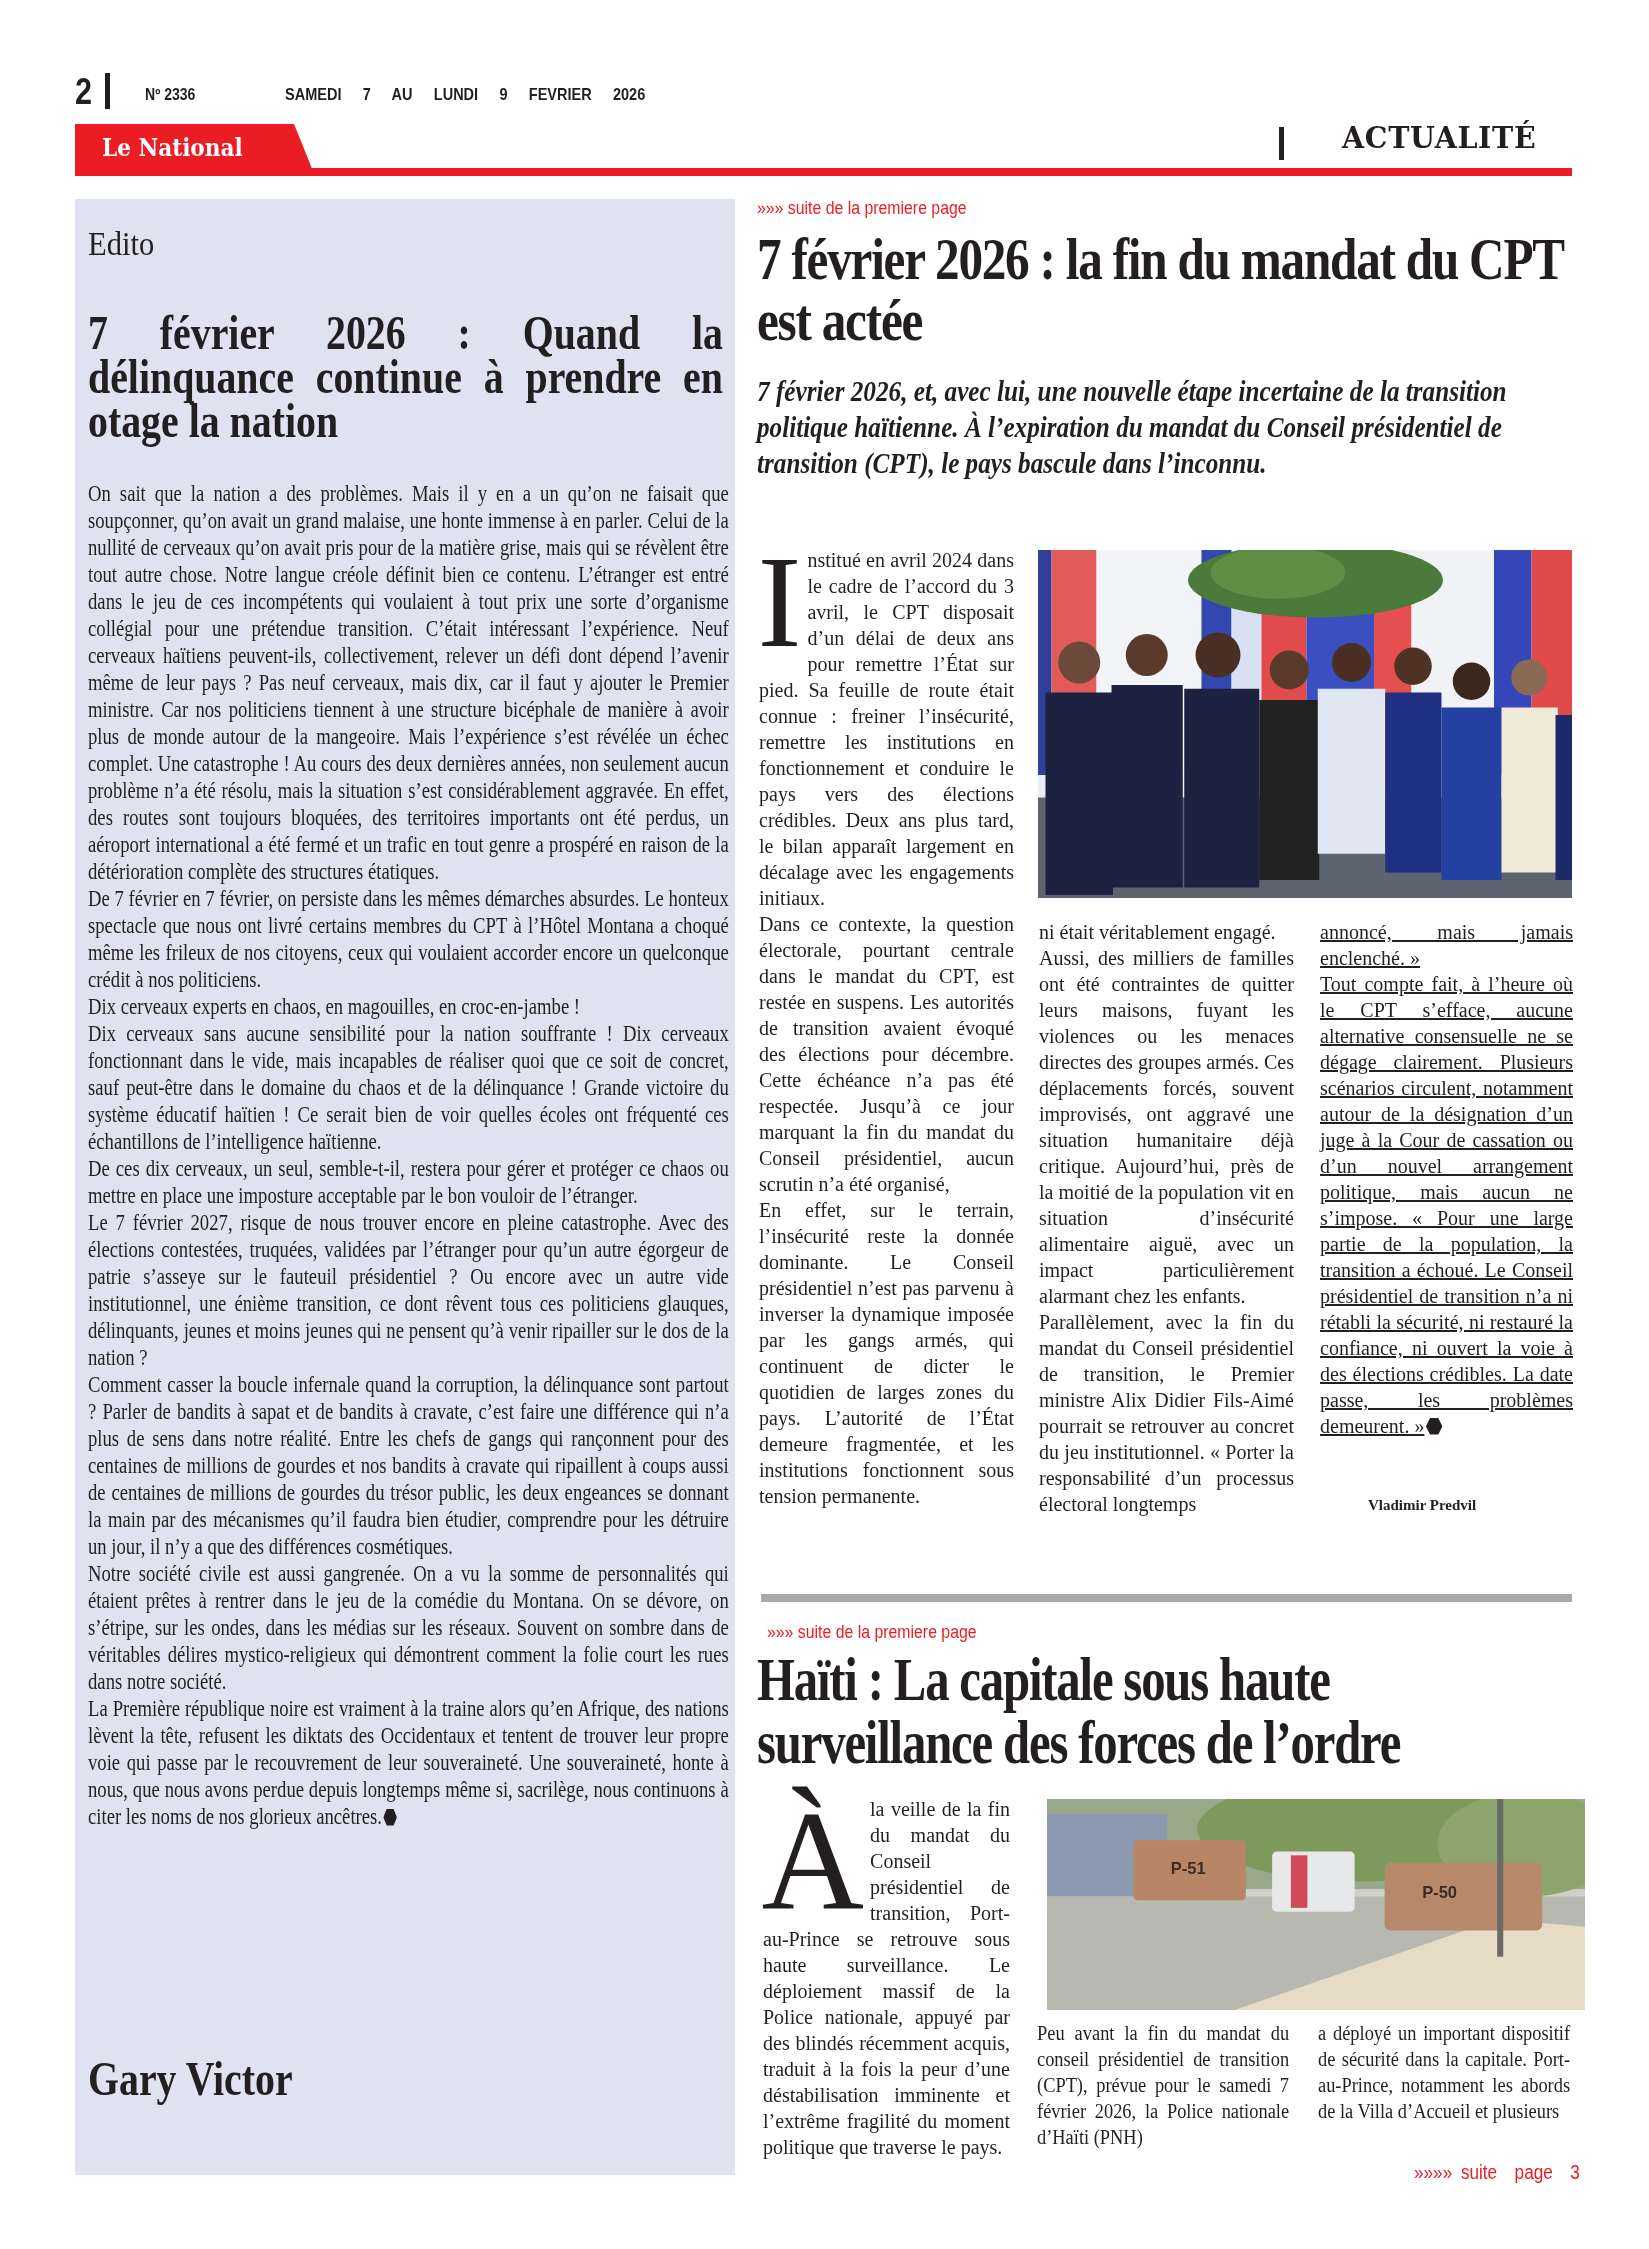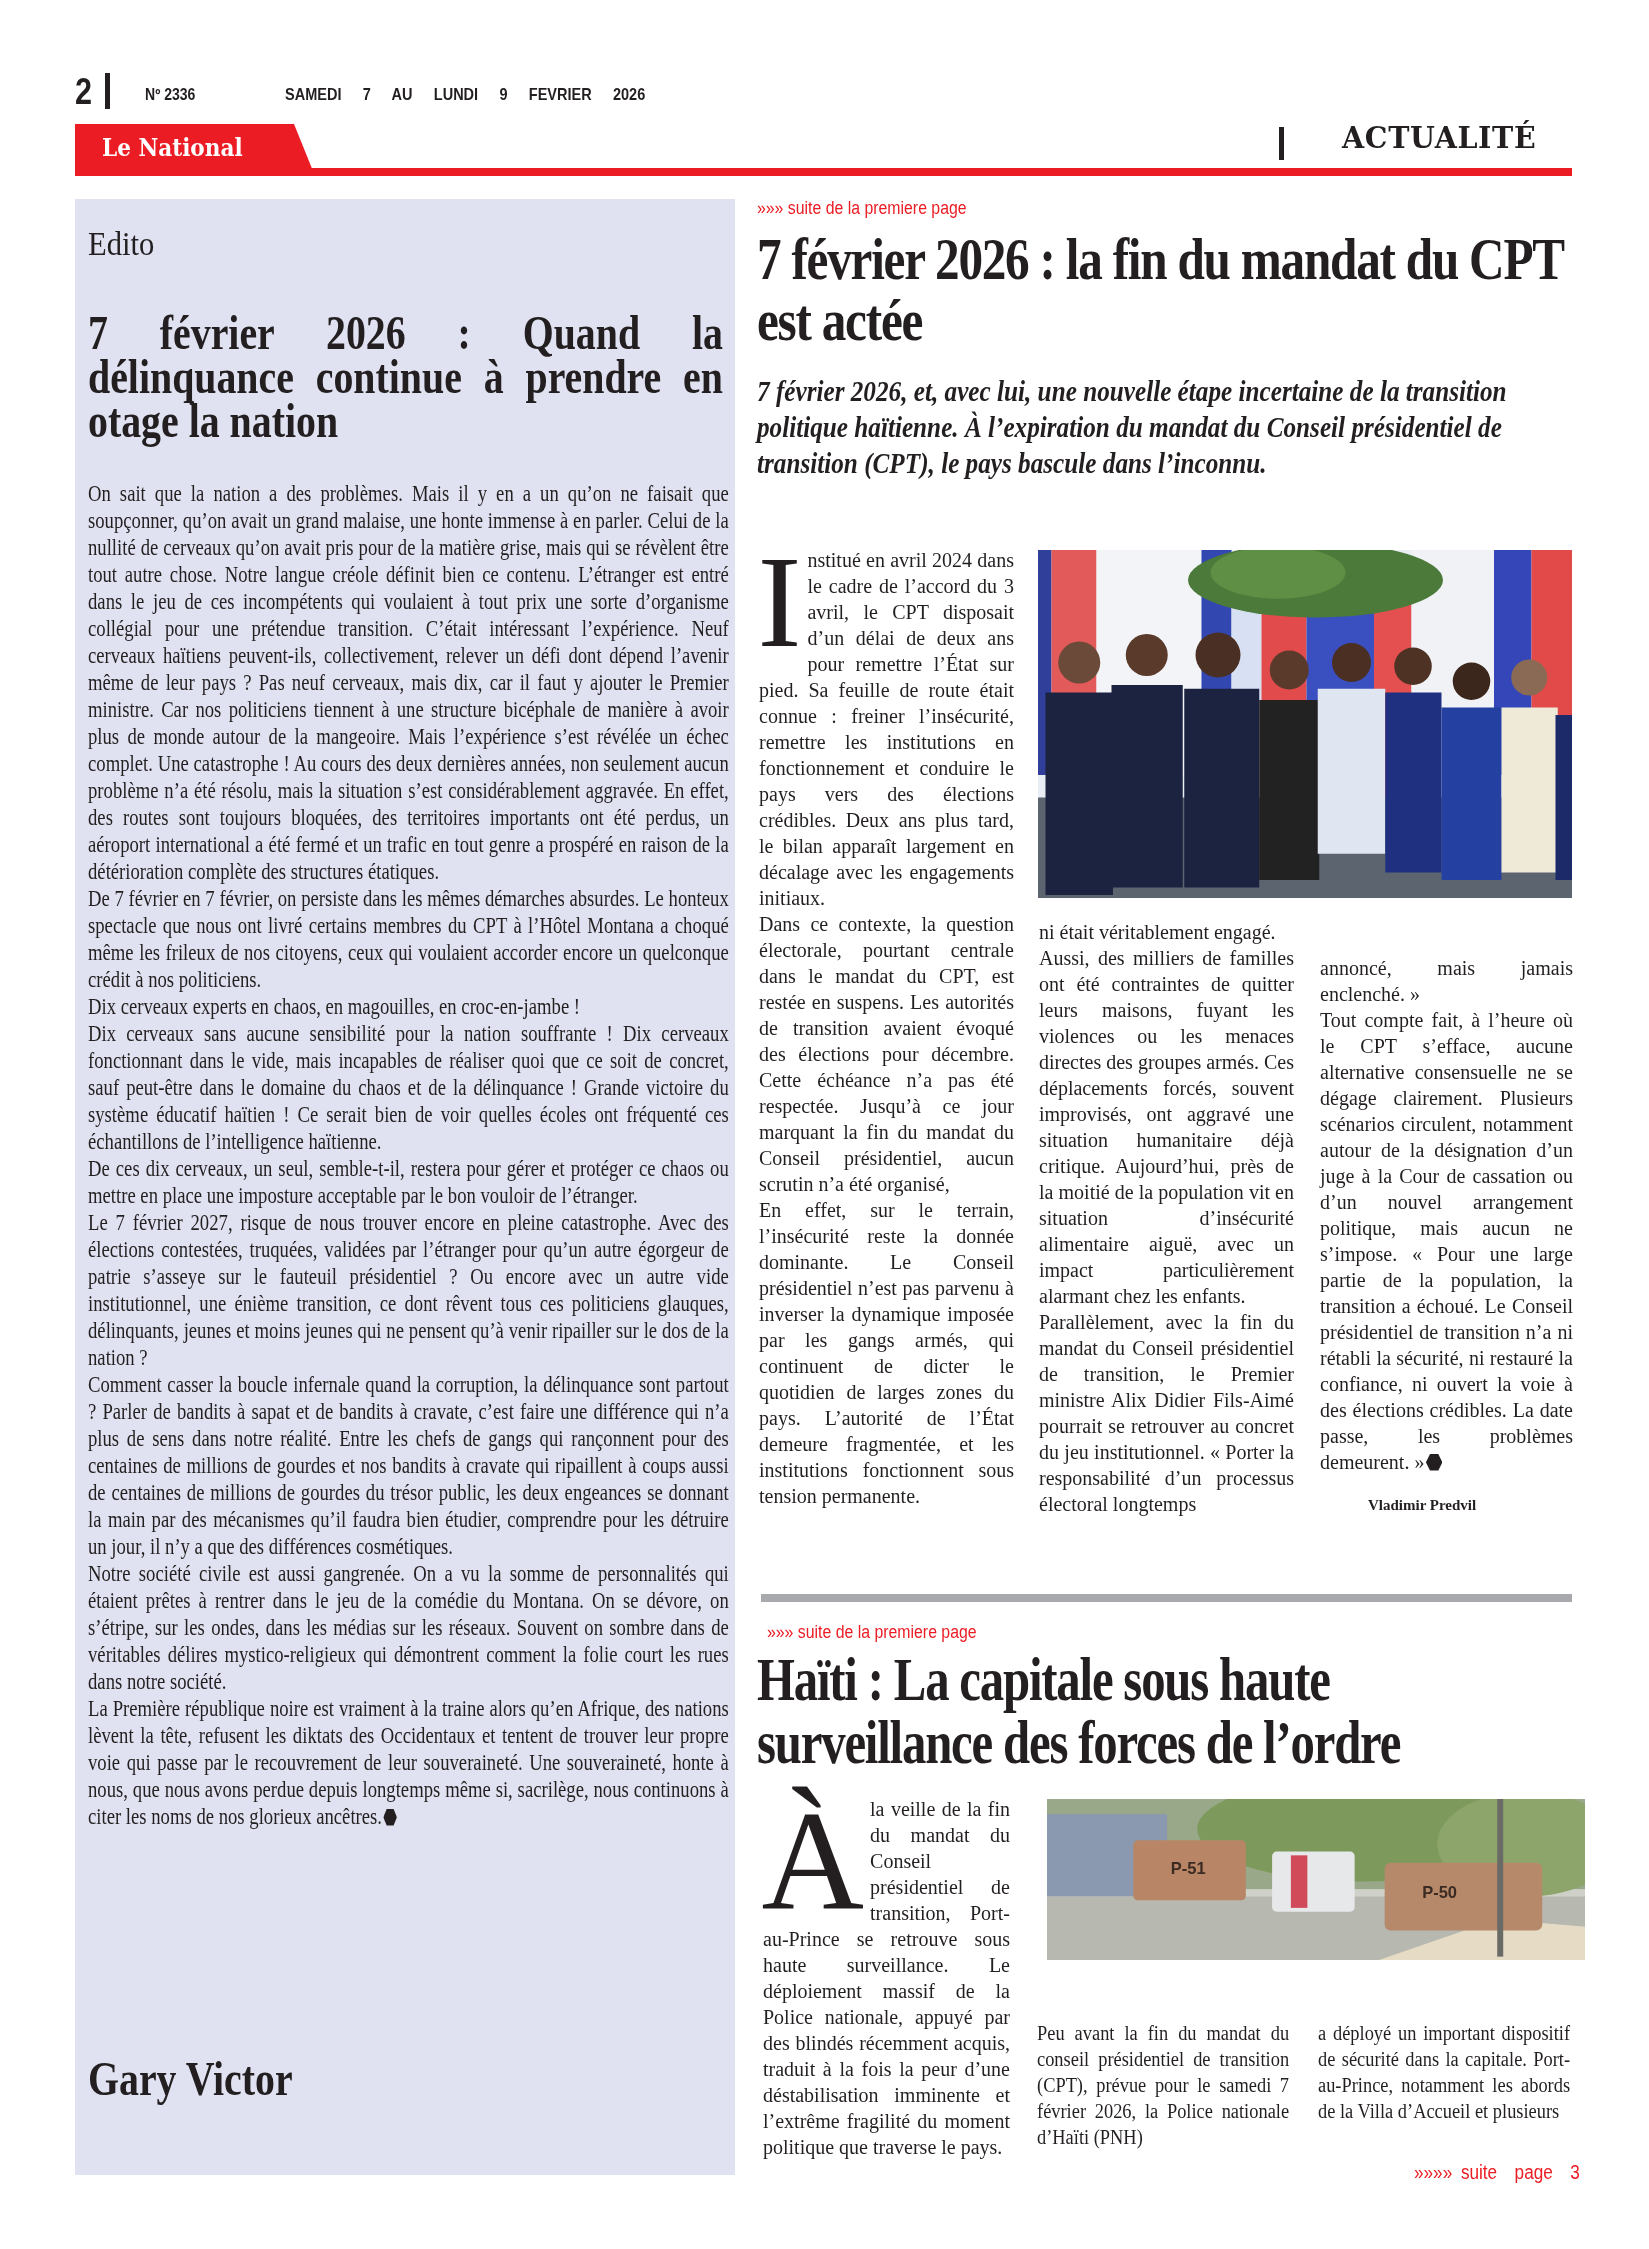--- a/index.html
+++ b/index.html
@@ -29,35 +29,35 @@
 
   
   .suite { color:#ec1c24; font-family:"Liberation Sans",sans-serif; font-size:18px; transform:scaleX(0.88); transform-origin:left top; }
   #a1-suite { left:757px; top:198px; }
   #a1-title { left:757px; top:229px; width:990px; font-family:"Liberation Serif",serif; font-weight:bold; font-size:60px; line-height:61px; letter-spacing:-1.5px; transform:scaleX(0.82); transform-origin:left top; }
   #a1-lead { left:757px; top:373px; width:960px; font-family:"Liberation Serif",serif; font-style:italic; font-weight:bold; font-size:30px; line-height:36px; transform:scaleX(0.84); transform-origin:left top; }
   .col { font-family:"Liberation Serif",serif; font-size:20px; line-height:26px; text-align:justify; color:#231f20; }
   .col p { margin:0; }
   #a1-col1 { left:759px; top:547px; width:255px; }
   #a1-col2 { left:1039px; top:919px; width:255px; }
-  #a1-col3 { left:1320px; top:955px; width:253px; }
+  #a1-col3 { left:1320px; top:919px; width:253px;text-decoration:underline; }
   .dropcap { float:left; font-family:"Liberation Serif",serif; font-size:132px; line-height:105px; margin:1.5px 6px 0 -1.5px; }
   #a1-author { left:1368px; top:1497px; font-family:"Liberation Serif",serif; font-weight:bold; font-size:15px; }
   #a1-photo { left:1038px; top:550px; width:534px; height:348px; overflow:hidden; }
 
   #separator { left:761px; top:1594px; width:811px; height:8.2px; background:#a7a9ac; }
 
   
   #a2-suite { left:767px; top:1622px; }
   #a2-title { left:757px; top:1648px; width:990px; font-family:"Liberation Serif",serif; font-weight:bold; font-size:61px; line-height:63px; letter-spacing:-1.5px; transform:scaleX(0.8); transform-origin:left top; }
   #a2-col1 { left:763px; top:1796px; width:247px; }
   #a2-col2 { left:1037px; top:2020px; width:253px; }
   #a2-col3 { left:1318px; top:2020px; width:255px; }
   #a2-col2, #a2-col3 { font-size:20px; line-height:26px; transform:scaleX(0.92); transform-origin:left top; width:274px; }
-  #a2-photo { left:1035px; top:1799px; width:538px; height:161px; overflow:hidden;padding-left:12px; }
+  #a2-photo { left:1035px; top:1799px; width:538px; height:211px; overflow:hidden;padding-left:12px; }
   #a2-suite-page { left:1414px; top:2161px; font-size:19.5px; word-spacing:4.5px; }
 </style>
 </head>
 <body>
 
 <div class="abs" id="page-num">2</div>
 <div class="abs" id="page-num-bar"></div>
 <div class="abs" id="issue">Nº 2336</div>
 <div class="abs" id="dateline" style="white-space:pre;">SAMEDI  7  AU  LUNDI  9  FEVRIER  2026</div>
 

